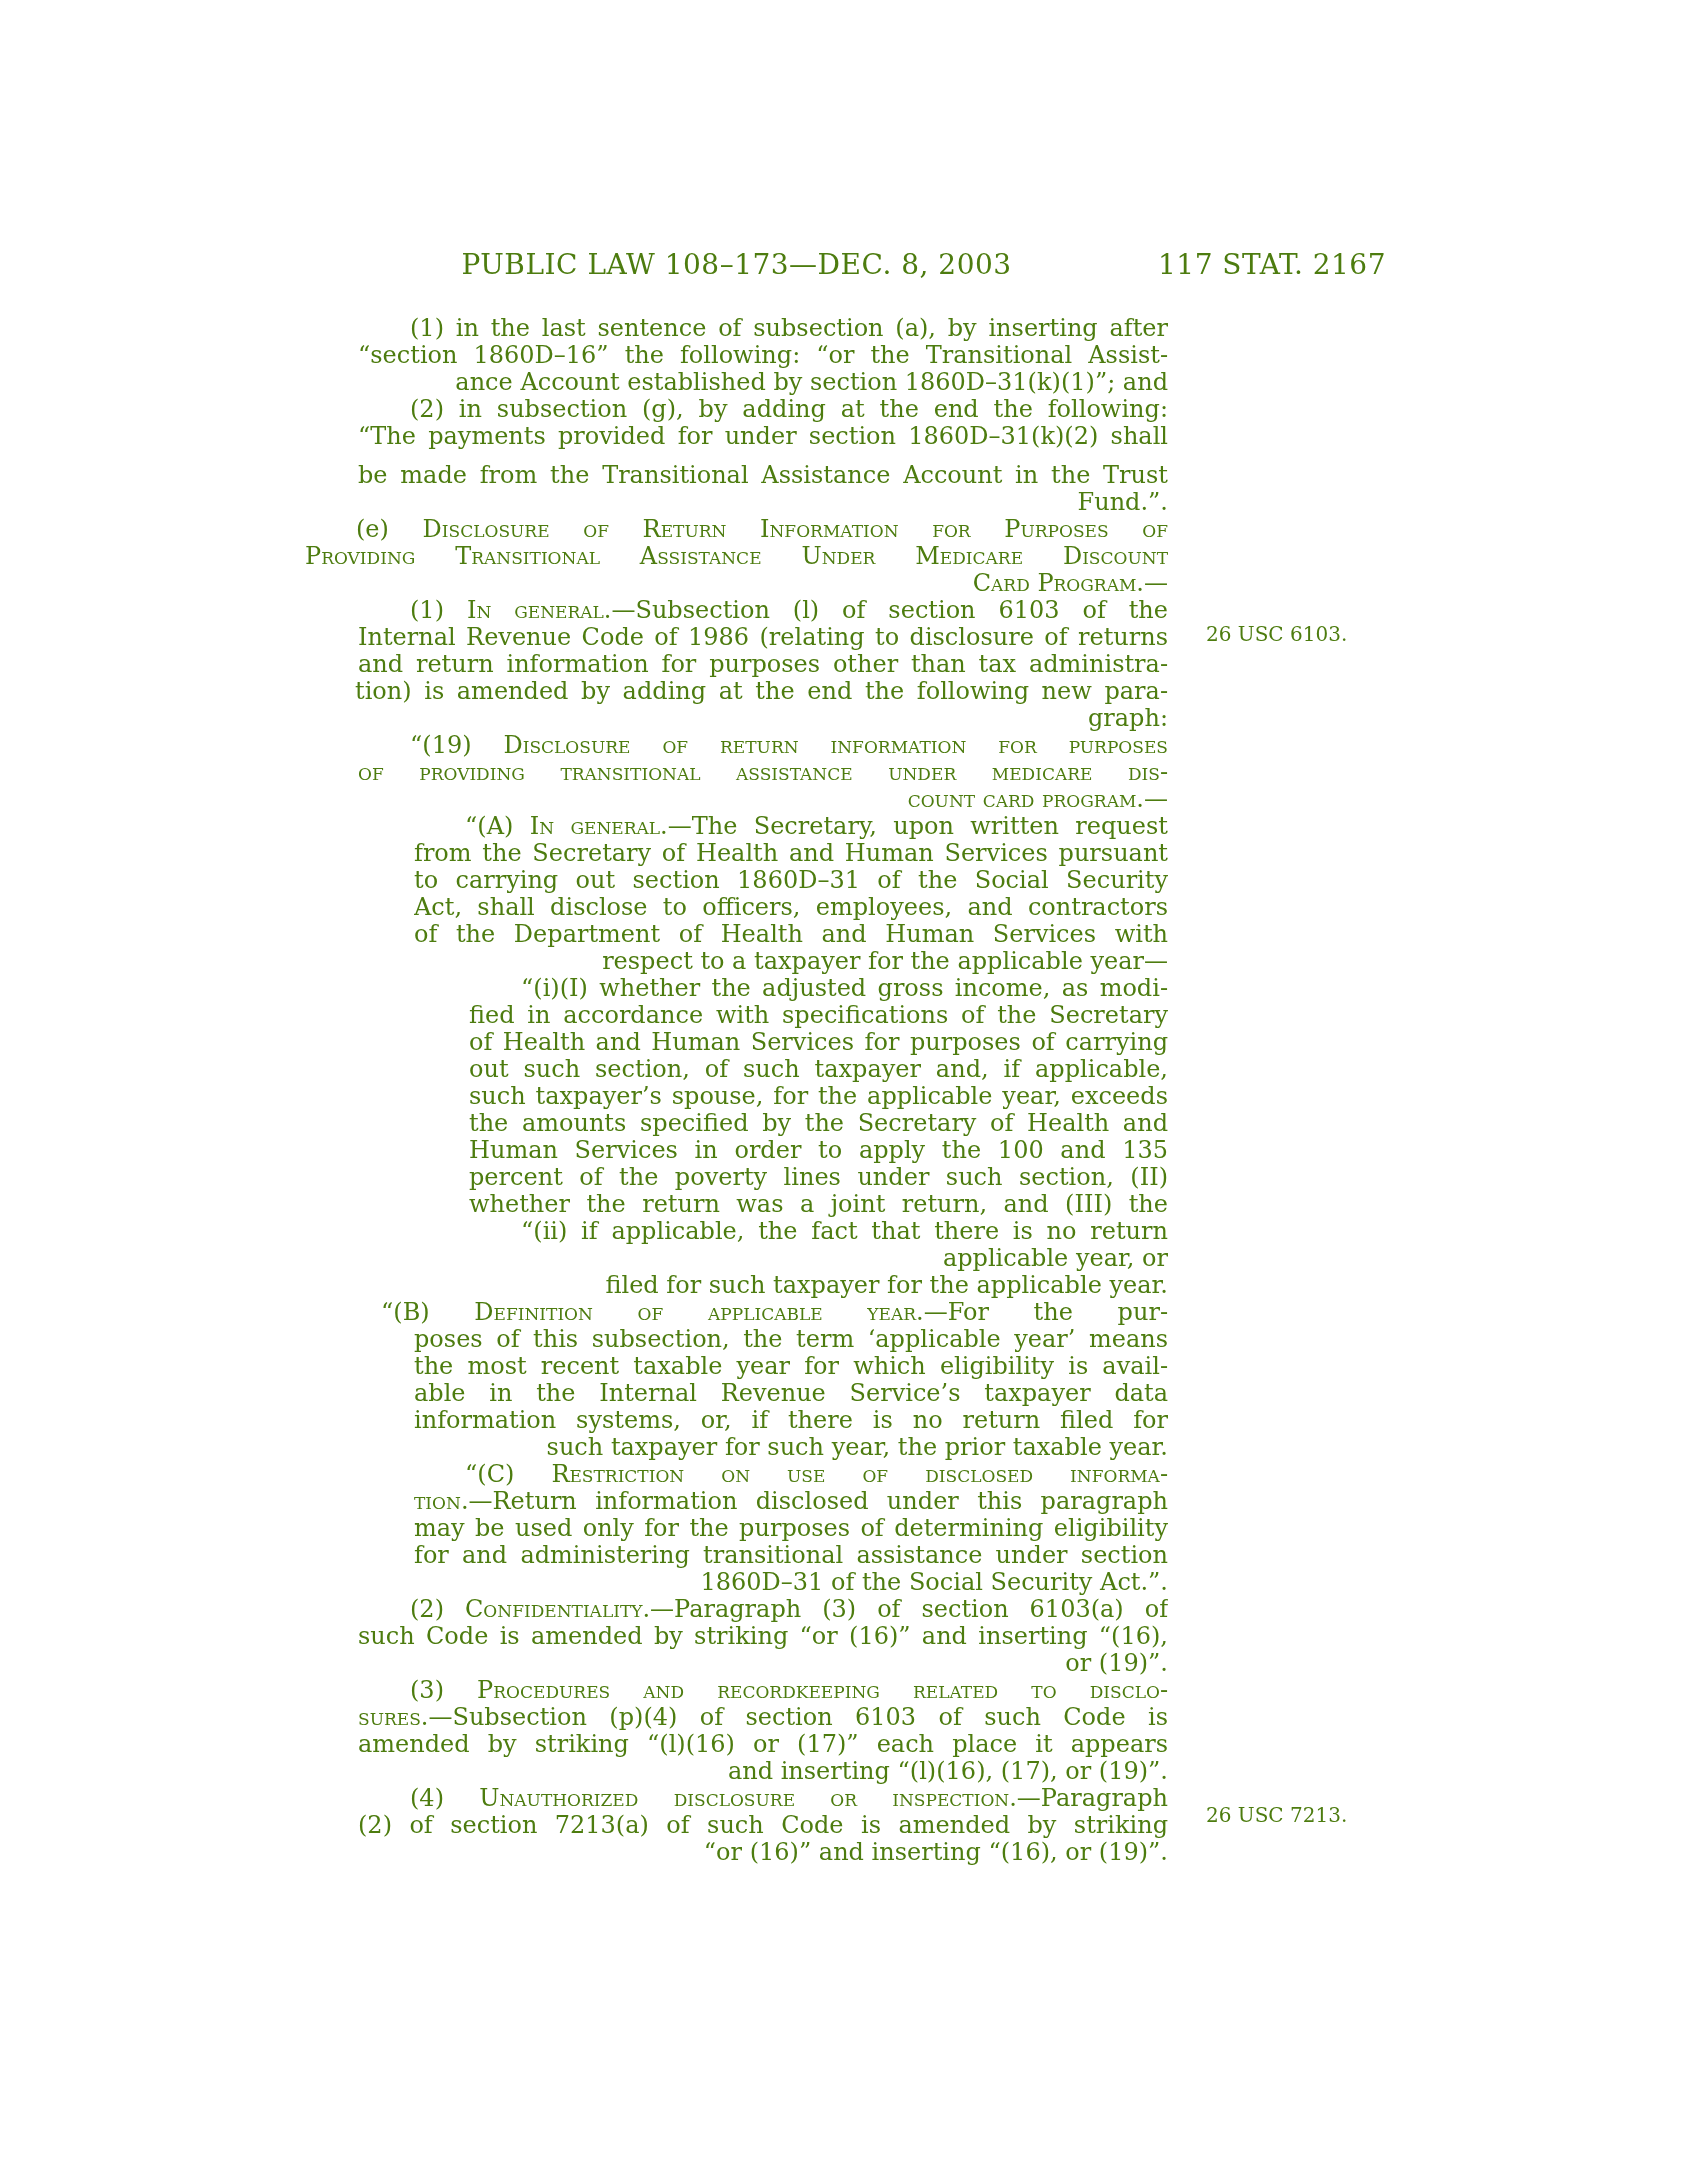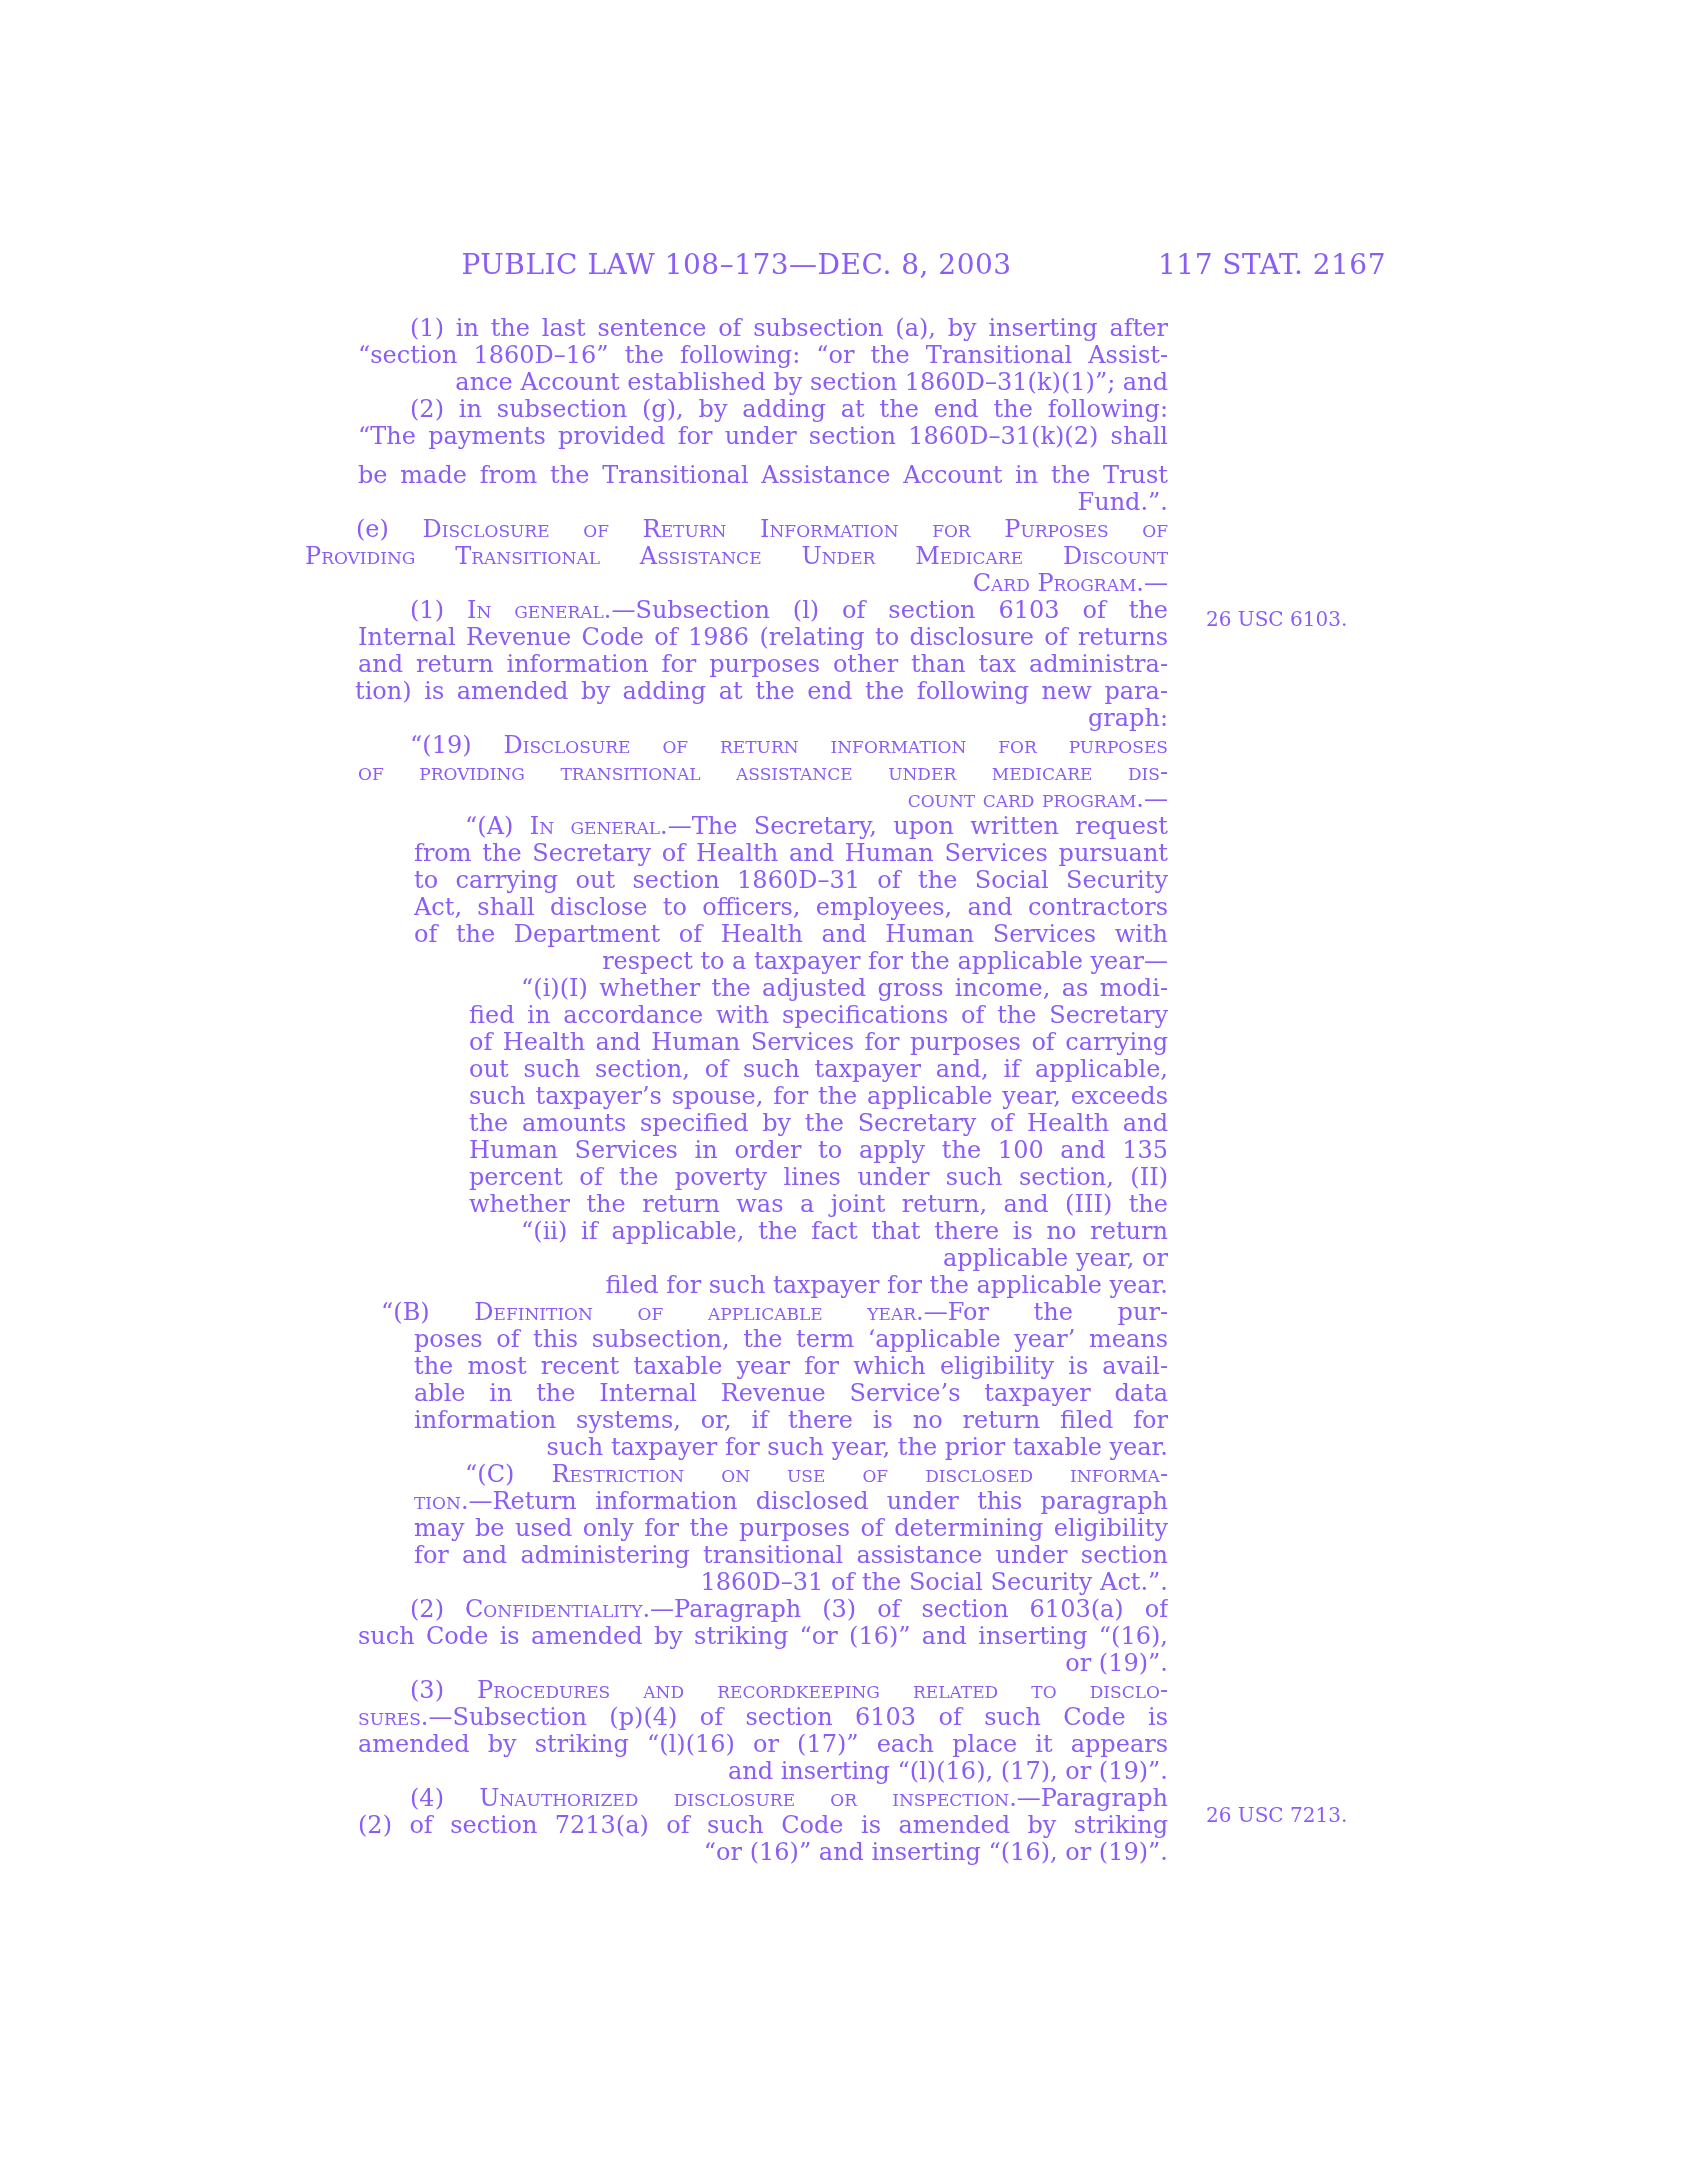--- a/index.html
+++ b/index.html
@@ -4,21 +4,21 @@
 <style>
   html, body { margin: 0; padding: 0; }
   body {
     width: 1683px; height: 2178px;
     background: #ffffff;
   }
   .page {
     position: relative;
     width: 1683px; height: 2178px;
     background: #ffffff;
-    color: #8b5cf6;
+    color: #4d7c0f;
     font-family: "DejaVu Serif", "Liberation Serif", serif;
     overflow: hidden;
   }
   .header {
     position: absolute;
     left: 305px; top: 248px;
     width: 1081px; height: 34px;
   }
   .header-left {
     position: absolute; left: 0; top: 0;
@@ -123,17 +123,17 @@
       <div class="tline j" style="margin-left: 105px;"><span>(2) </span><span class="sc">Confidentiality</span><span>.—Paragraph (3) of section 6103(a) of</span></div>
       <div class="tline j" style="margin-left: 53px;"><span>such Code is amended by striking “or (16)” and inserting “(16),</span></div>
       <div class="tline" style="margin-left: 53px;"><span>or (19)”.</span></div>
       <div class="tline j" style="margin-left: 105px;"><span>(3) </span><span class="sc">Procedures and recordkeeping related to disclo-</span></div>
       <div class="tline j" style="margin-left: 53px;"><span class="sc">sures</span><span>.—Subsection (p)(4) of section 6103 of such Code is</span></div>
       <div class="tline j" style="margin-left: 53px;"><span>amended by striking “(l)(16) or (17)” each place it appears</span></div>
       <div class="tline" style="margin-left: 53px;"><span>and inserting “(l)(16), (17), or (19)”.</span></div>
       <div class="tline j" style="margin-left: 105px;"><span>(4) </span><span class="sc">Unauthorized disclosure or inspection</span><span>.—Paragraph</span></div>
       <div class="tline j" style="margin-left: 53px;"><span>(2) of section 7213(a) of such Code is amended by striking</span></div>
       <div class="tline" style="margin-left: 53px;"><span>“or (16)” and inserting “(16), or (19)”.</span></div>
-      <div class="mnote" style="top: 291px;">26 USC 6103.</div>
+      <div class="mnote" style="top: 306px;">26 USC 6103.</div>
       <div class="mnote" style="top: 1487px;">26 USC 7213.</div>
     </div>
 </div>
 
 
 </body></html>

